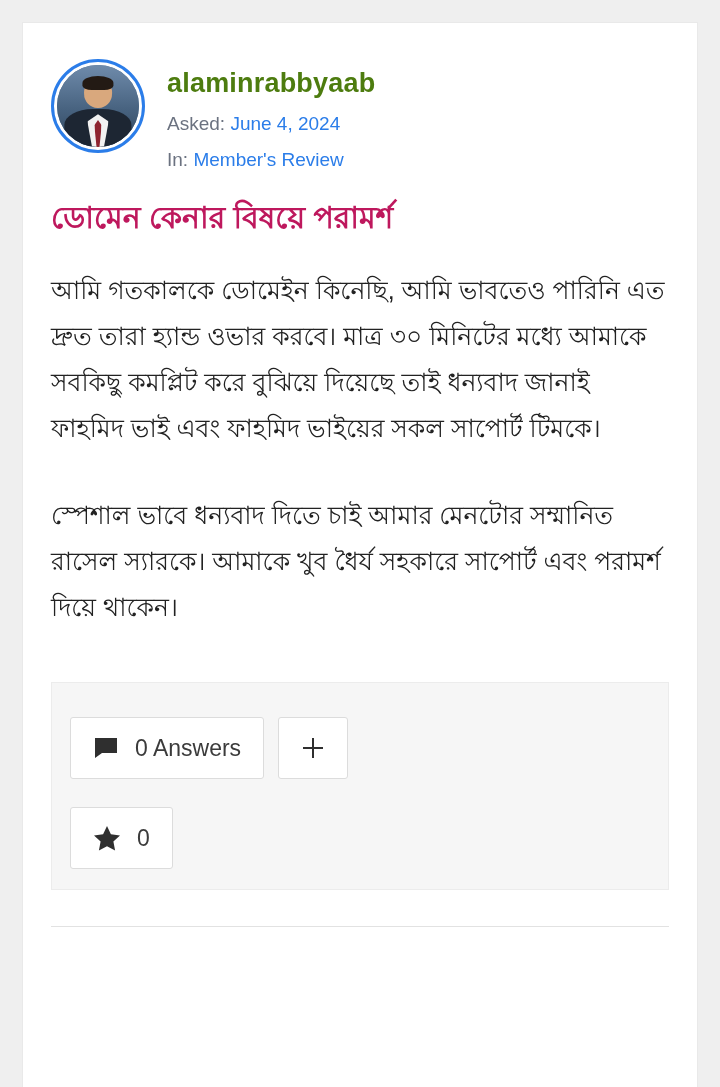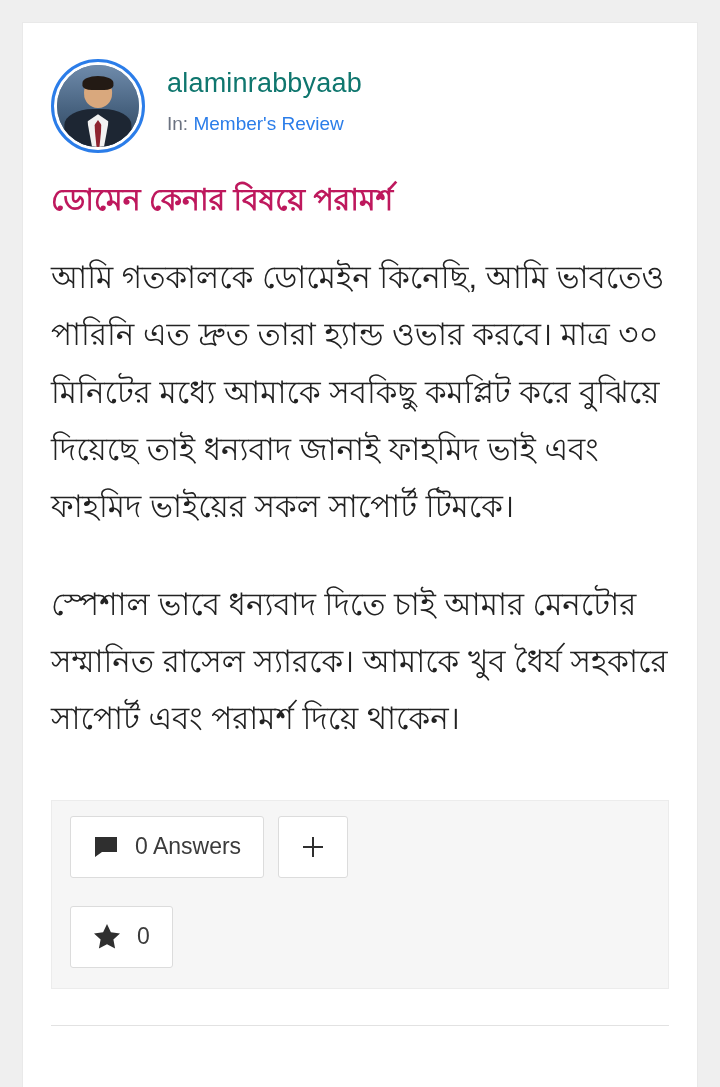--- a/index.html
+++ b/index.html
@@ -108,23 +108,23 @@
     background: #8e2430;
     clip-path: polygon(50% 0, 100% 20%, 70% 100%, 30% 100%, 0 20%);
   }
 
   .meta {
     padding-top: 10px;
     flex: 1 1 auto;
     min-width: 0;
   }
   .author {
-    color: #0f766e;
+    color: #4d7c0f;
     font-size: 27px;
-    font-weight: normal;
+    font-weight: bold;
     letter-spacing: .2px;
     line-height: 1.1;
     text-decoration: none;
     display: inline-block;
   }
   .meta-line {
     color: #6b7280;
     font-size: 19px;
     margin-top: 14px;
   }
@@ -135,35 +135,35 @@
 
   
   .post-title {
     font-size: 30px;
     font-weight: bold;
     color: #be185d;
     margin: 26px 0 0 0;
     line-height: 1.4;
   }
   .post-body p {
-    font-size: 31px;
+    font-size: 25px;
     color: #222;
     line-height: 1.85;
     margin: 28px 0 0 0;
   }
   .post-body p.second {
     margin-top: 40px;
   }
 
   
   .stats {
     margin-top: 52px;
     background: #f6f6f6;
     border: 1px solid #ececec;
-    padding: 15px 18px 20px 18px;
+    padding: 34px 18px 20px 18px;
     display: flex;
     flex-wrap: wrap;
     gap: 14px;
   }
   .stat {
     background: #ffffff;
     border: 1px solid #dcdcdc;
     border-radius: 3px;
     height: 62px;
     display: flex;
@@ -202,20 +202,24 @@
           <span class="shirt"></span>
           <span class="tie"></span>
           <span class="face"></span>
           <span class="hair"></span>
         </div>
       </div>
 
       <div class="meta">
         <a class="author" href="#">alaminrabbyaab</a>
 
+        <div class="meta-line">
+          <span>Asked:</span>
+          <a href="#">June 4, 2024</a>
+        </div>
 
         <div class="meta-line">
           <span>In:</span>
           <a href="#">Member's Review</a>
         </div>
       </div>
     </div>
 
     <h1 class="post-title">ডোমেন কেনার বিষয়ে পরামর্শ</h1>
 

